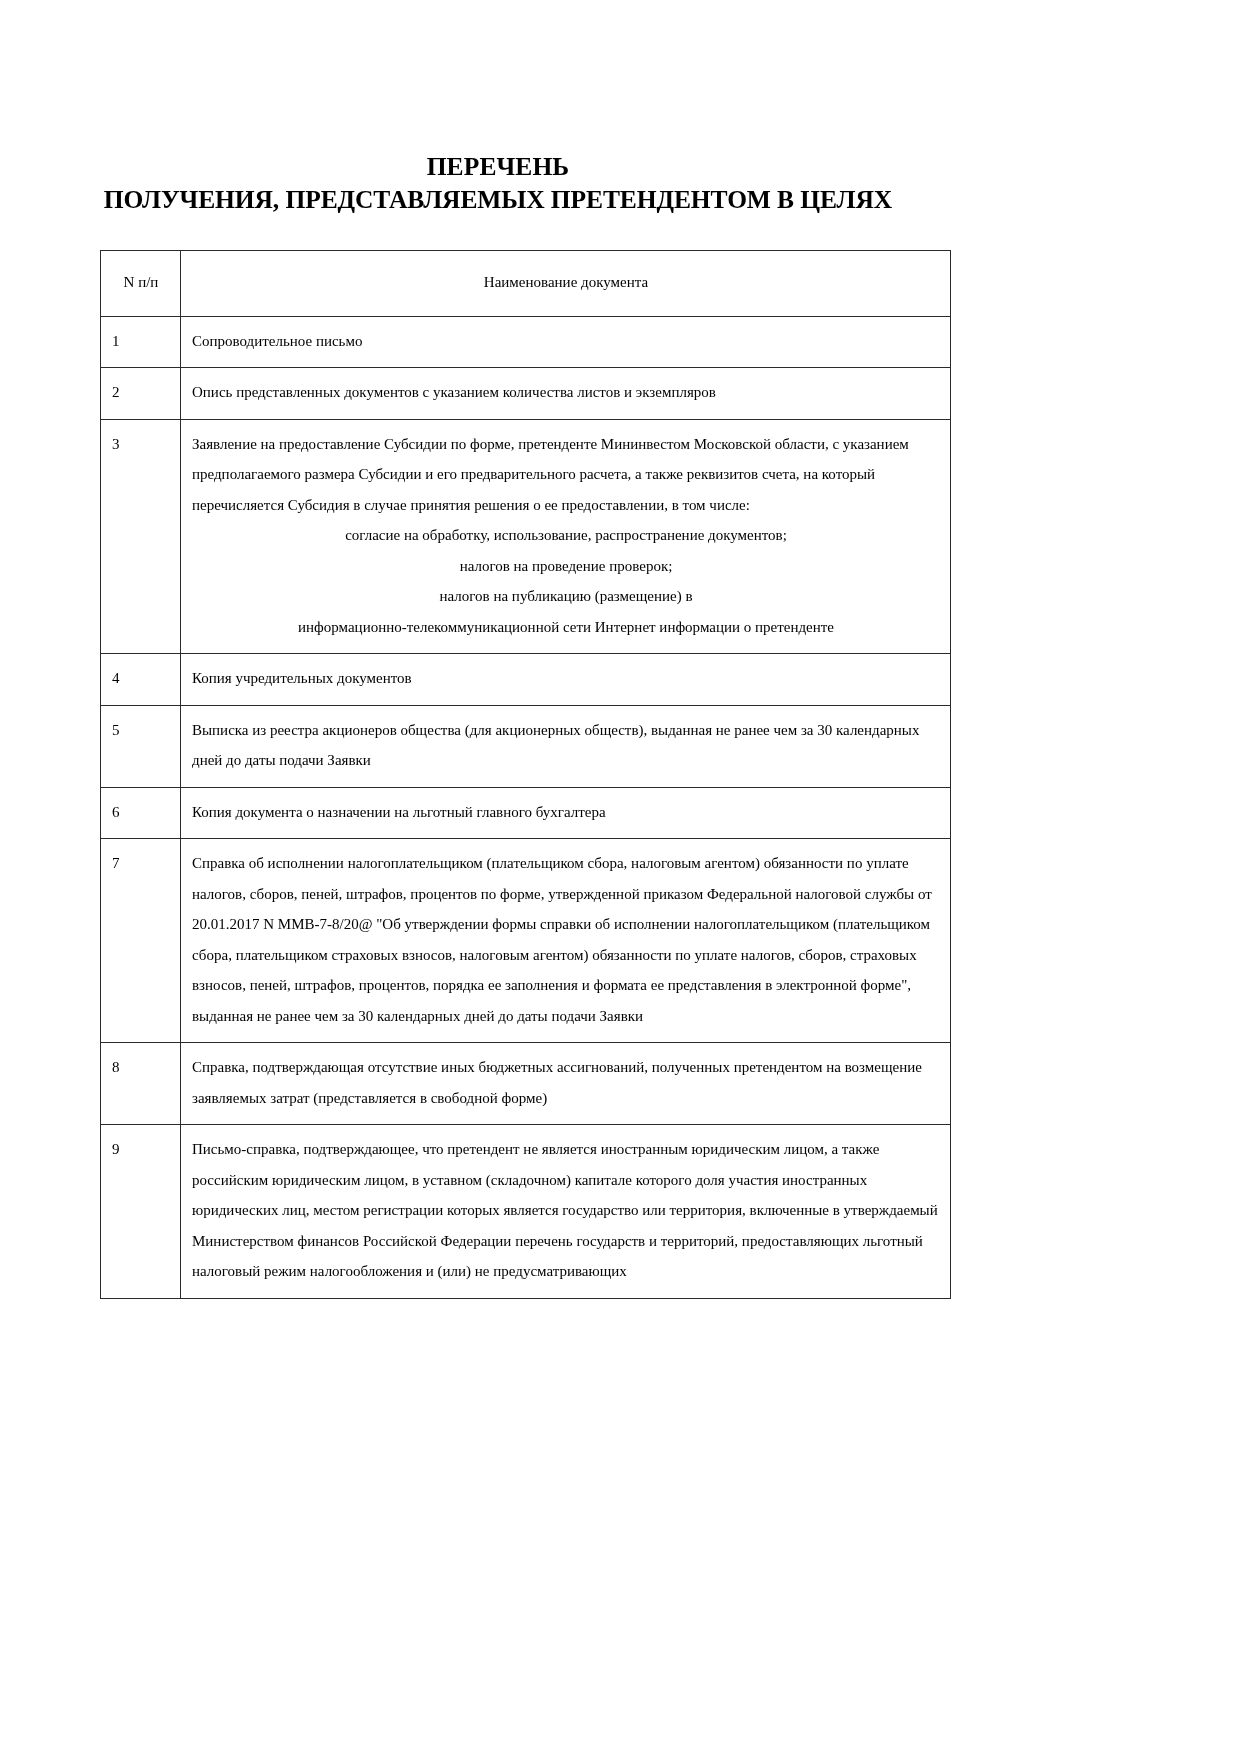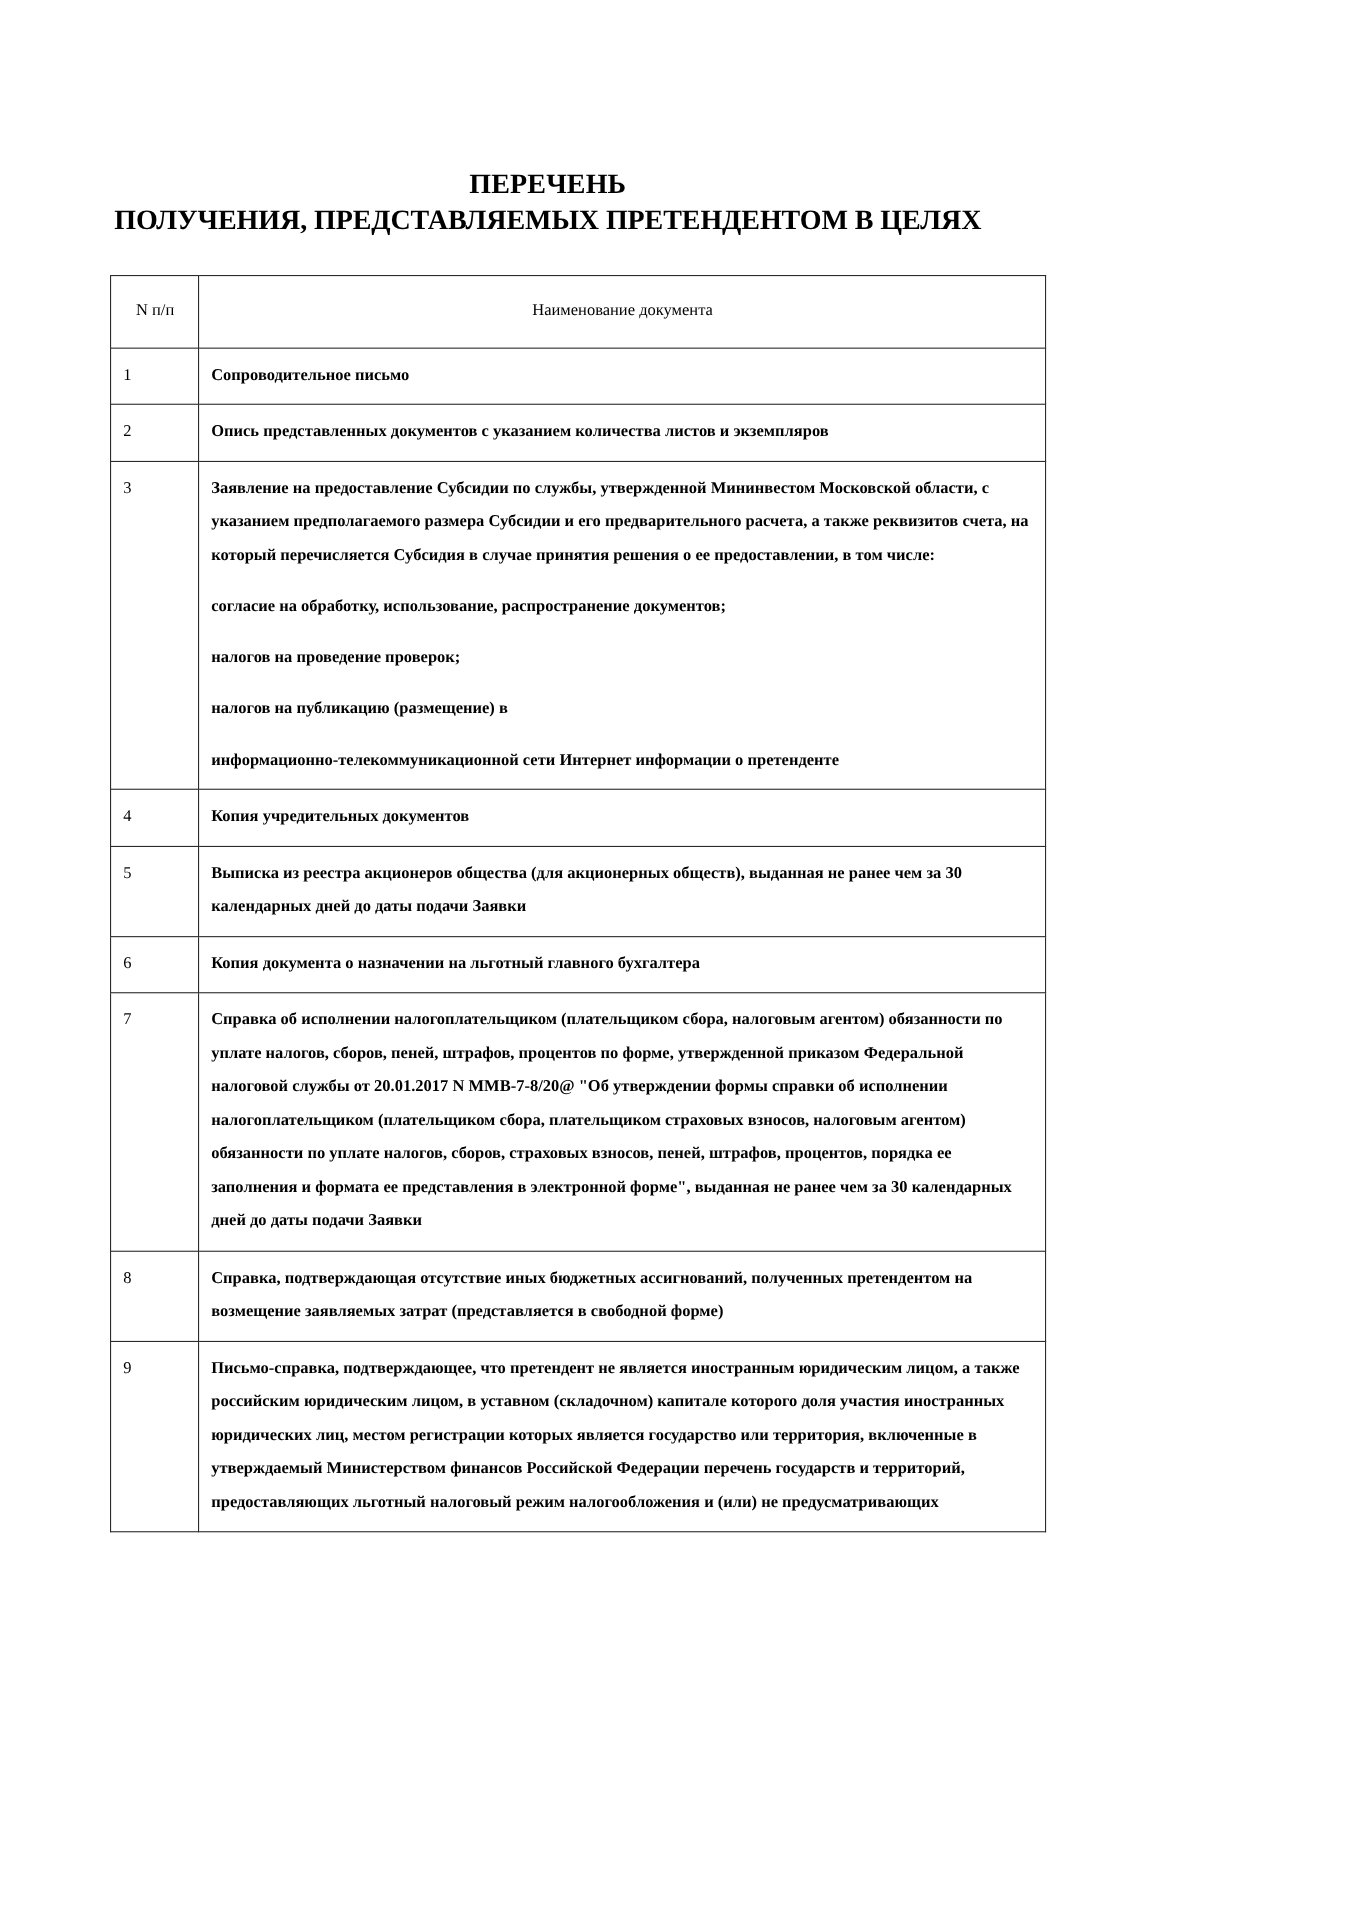--- a/index.html
+++ b/index.html
@@ -59,24 +59,24 @@
     text-align: center;
     padding-top: 16px;
     padding-bottom: 18px;
     font-weight: normal;
   }
   .cell-num {
     padding-left: 13px;
   }
   .cell-text p {
     margin: 0;
-    font-weight: bold;
   }
   .cell-text p + p {
-    margin-top: 16px;
+    margin-top: 0;
+    text-align: center;
   }
 </style>
 </head>
 <body>
 
 <div class="page">
 
   <h1 class="doc-title">
     <span class="line line-1">ПЕРЕЧЕНЬ</span>
     <span class="line line-2">ПОЛУЧЕНИЯ, ПРЕДСТАВЛЯЕМЫХ ПРЕТЕНДЕНТОМ В ЦЕЛЯХ</span>
@@ -105,21 +105,21 @@
       <tr>
         <td class="cell-num">2</td>
         <td class="cell-text">
           <p>Опись представленных документов с указанием количества листов и экземпляров</p>
         </td>
       </tr>
 
       <tr>
         <td class="cell-num">3</td>
         <td class="cell-text">
-          <p>Заявление на предоставление Субсидии по службы, утвержденной Мининвестом Московской области, с указанием предполагаемого размера Субсидии и его предварительного расчета, а также реквизитов счета, на который перечисляется Субсидия в случае принятия решения о ее предоставлении, в том числе:</p>
+          <p>Заявление на предоставление Субсидии по форме, претенденте Мининвестом Московской области, с указанием предполагаемого размера Субсидии и его предварительного расчета, а также реквизитов счета, на который перечисляется Субсидия в случае принятия решения о ее предоставлении, в том числе:</p>
           <p>согласие на обработку, использование, распространение документов;</p>
           <p>налогов на проведение проверок;</p>
           <p>налогов на публикацию (размещение) в</p>
           <p>информационно-телекоммуникационной сети Интернет информации о претенденте</p>
         </td>
       </tr>
 
       <tr>
         <td class="cell-num">4</td>
         <td class="cell-text">

